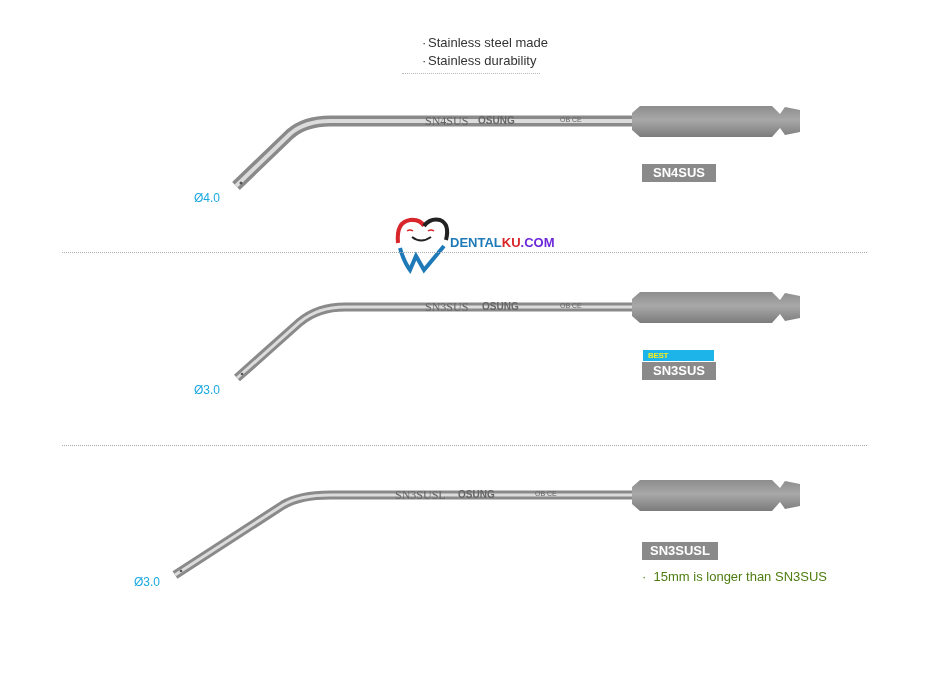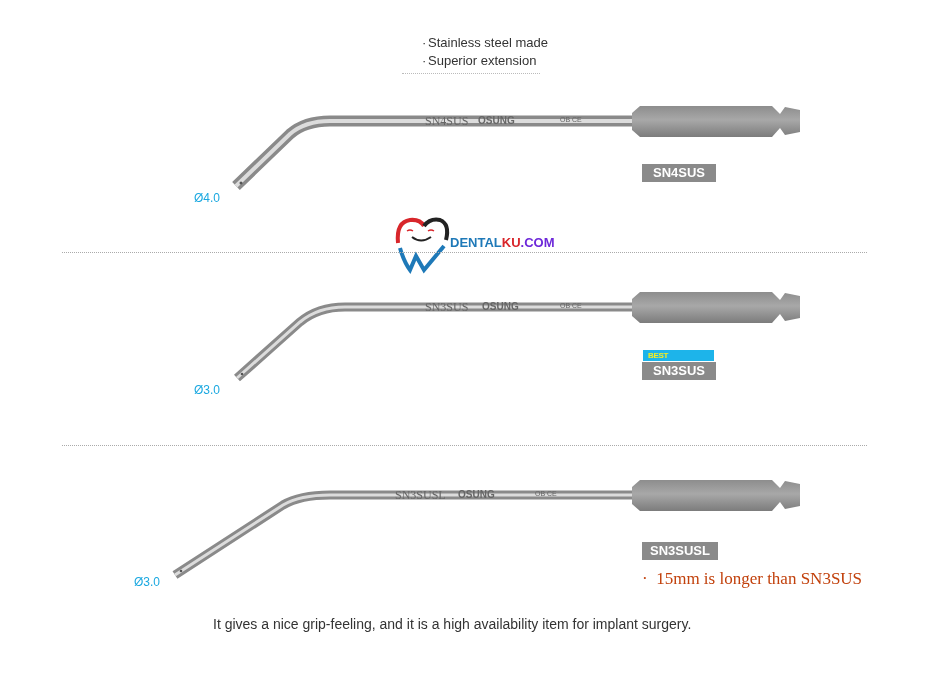--- a/index.html
+++ b/index.html
@@ -6,21 +6,21 @@
   body{width:945px;height:685px;position:relative;overflow:hidden;font-family:"Liberation Sans",sans-serif;color:#333;}
   .abs{position:absolute;}
   .features{left:406px;top:34px;font-size:13px;line-height:18px;color:#333;margin-left:16px;}
   .features .b{display:inline-block;width:6px;}
   .feat-rule{left:402px;top:73px;width:138px;border-top:1px dotted #bbb;}
   .divider{left:62px;width:805px;border-top:1px dotted #aaa;}
   .label{background:#8a8a8a;color:#fff;font-weight:bold;font-size:13px;text-align:center;height:18px;line-height:18px;}
   .dia{color:#1aa8e0;font-size:12px;}
   .best{background:#1db4ea;color:#f7ee1f;font-size:8px;font-weight:bold;height:11px;line-height:11px;padding-left:5px;letter-spacing:-0.3px;}
   .best:after{content:"";position:absolute;right:-5px;top:0;border-top:5.5px solid transparent;border-bottom:5.5px solid transparent;border-right:5px solid #fff;}
-  .note{font-size:17px;color:#c2410c;font-family:Liberation Serif, serif;}
+  .note{font-size:13px;color:#4d7c0f;}
   .footer{left:213px;top:614px;font-size:14px;line-height:20px;color:#333;}
   .logo-text{font-weight:bold;font-size:13px;color:#1e79b8;}
   .logo-text span{color:#d8262b;}
   svg{position:absolute;left:0;top:0;}
 </style>
 </head>
 <body>
 
 <svg width="945" height="685">
   <defs>
@@ -62,21 +62,21 @@
     <path d="M398,243 Q396,222 410,220 Q420,219 424,226" stroke="#d8262b" stroke-width="4" fill="none"></path>
     <path d="M424,226 Q430,218 440,220 Q450,224 446,240" stroke="#222" stroke-width="4" fill="none"></path>
     <path d="M400,248 Q404,262 410,270 L416,256 L424,270 Q434,258 444,246" stroke="#1e79b8" stroke-width="4" fill="none"></path>
     <path d="M412,237 Q421,244 431,237" stroke="#222" stroke-width="2" fill="none"></path>
     <path d="M407,231 q3,-2 6,0 M428,231 q3,-2 6,0" stroke="#d8262b" stroke-width="1.5" fill="none"></path>
   </g>
 </svg>
 
 <div class="abs features">
   <div><span class="b">·</span><span>Stainless steel made</span></div>
-  <div><span class="b">·</span><span>Superior extension</span></div>
+  <div><span class="b">·</span><span>Stainless durability</span></div>
 </div>
 <div class="abs feat-rule"></div>
 
 <div class="abs logo-text" style="left:450px;top:235px;">
   <span style="color:#1e79b8">DENTAL</span><span>KU</span><span style="color:#6d28d9">.COM</span>
 </div>
 
 <div class="abs divider" style="top:252px;"></div>
 <div class="abs divider" style="top:445px;"></div>
 
@@ -94,14 +94,13 @@
 <div class="abs label" style="left:642px;top:362px;width:74px;">SN3SUS</div>
 
 <div class="abs" style="left:395px;top:488px;font-family:'Liberation Serif',serif;font-size:12px;color:#666;">SN3SUSL</div>
 <div class="abs" style="left:458px;top:489px;font-size:10px;font-weight:bold;color:#666;">OSUNG</div>
 <div class="abs" style="left:535px;top:490px;font-size:7px;color:#666;">OB CE</div>
 <div class="abs dia" style="left:134px;top:575px;">Ø3.0</div>
 <div class="abs label" style="left:642px;top:542px;width:76px;">SN3SUSL</div>
 <div class="abs note" style="left:642px;top:569px;">·&nbsp; <span>15mm is longer than SN3SUS</span></div>
 
 <div class="abs footer">
-  <div>It gives a nice grip-feeling, and it is a high availability item for implant surgery.</div>
 </div>
 
 </body></html>

